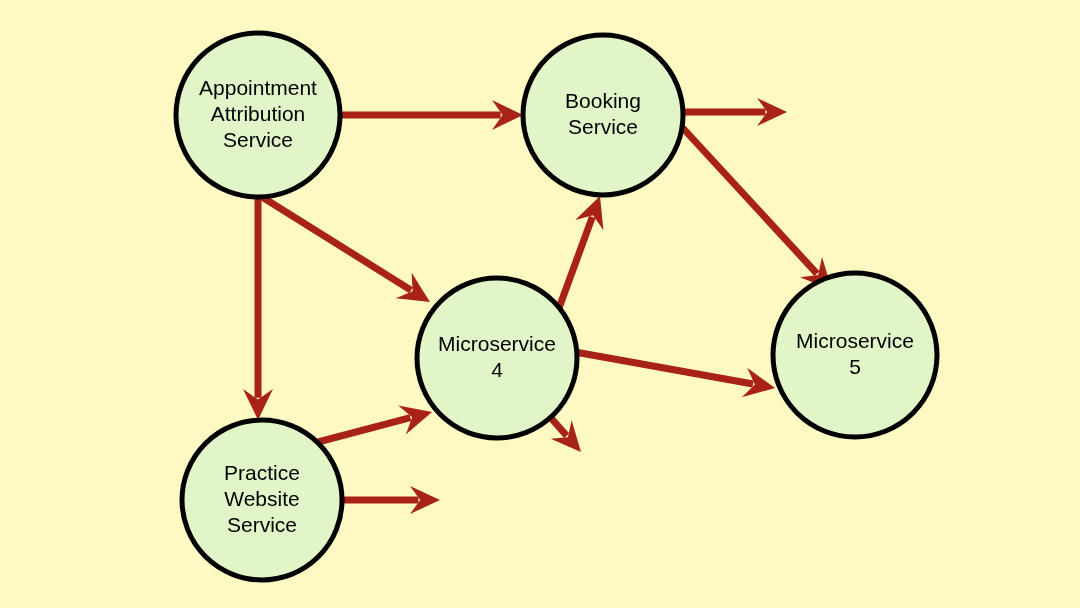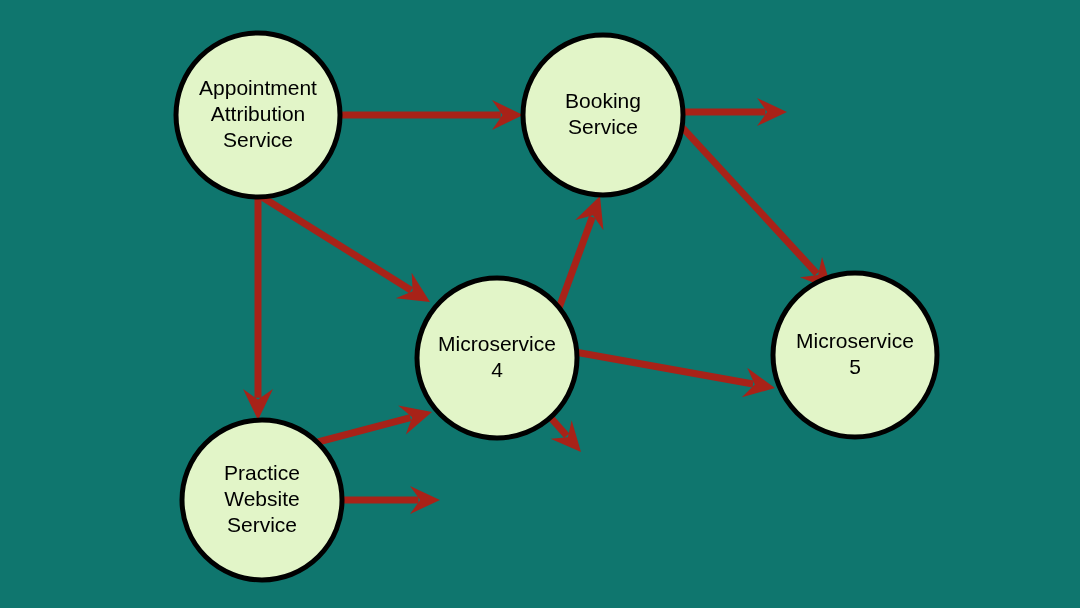--- a/index.html
+++ b/index.html
@@ -11,21 +11,21 @@
   body {
     width: 1080px;
     height: 608px;
     overflow: hidden;
     font-family: "Liberation Sans", sans-serif;
   }
   #diagram-root {
     position: relative;
     width: 1080px;
     height: 608px;
-    background: #0f766e;
+    background: #fef9c3;
   }
   svg#graph-canvas {
     display: block;
     width: 1080px;
     height: 608px;
   }
   .node-circle {
     stroke-linejoin: round;
   }
   .node-label {

